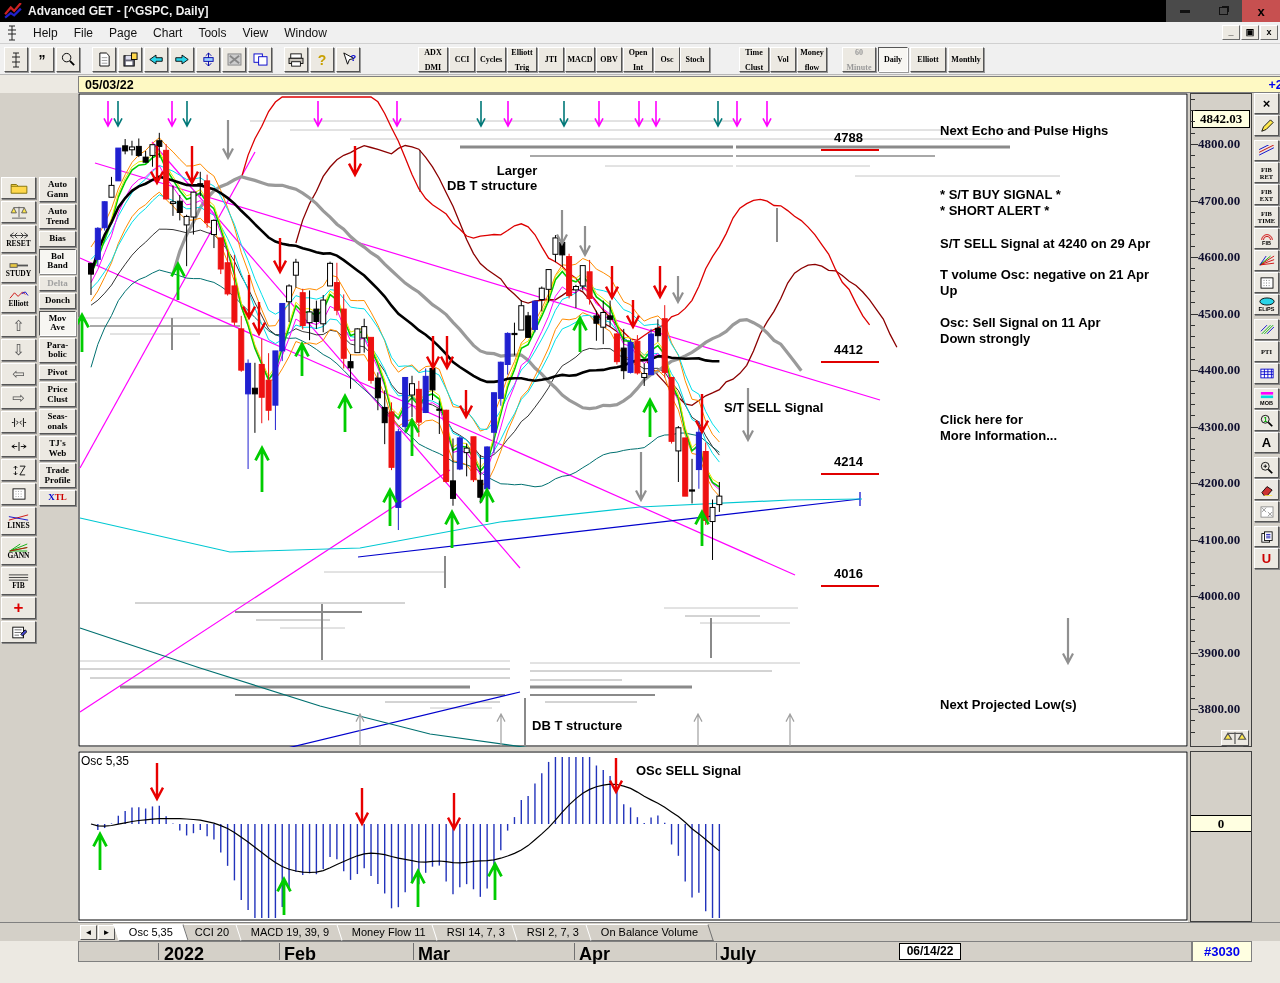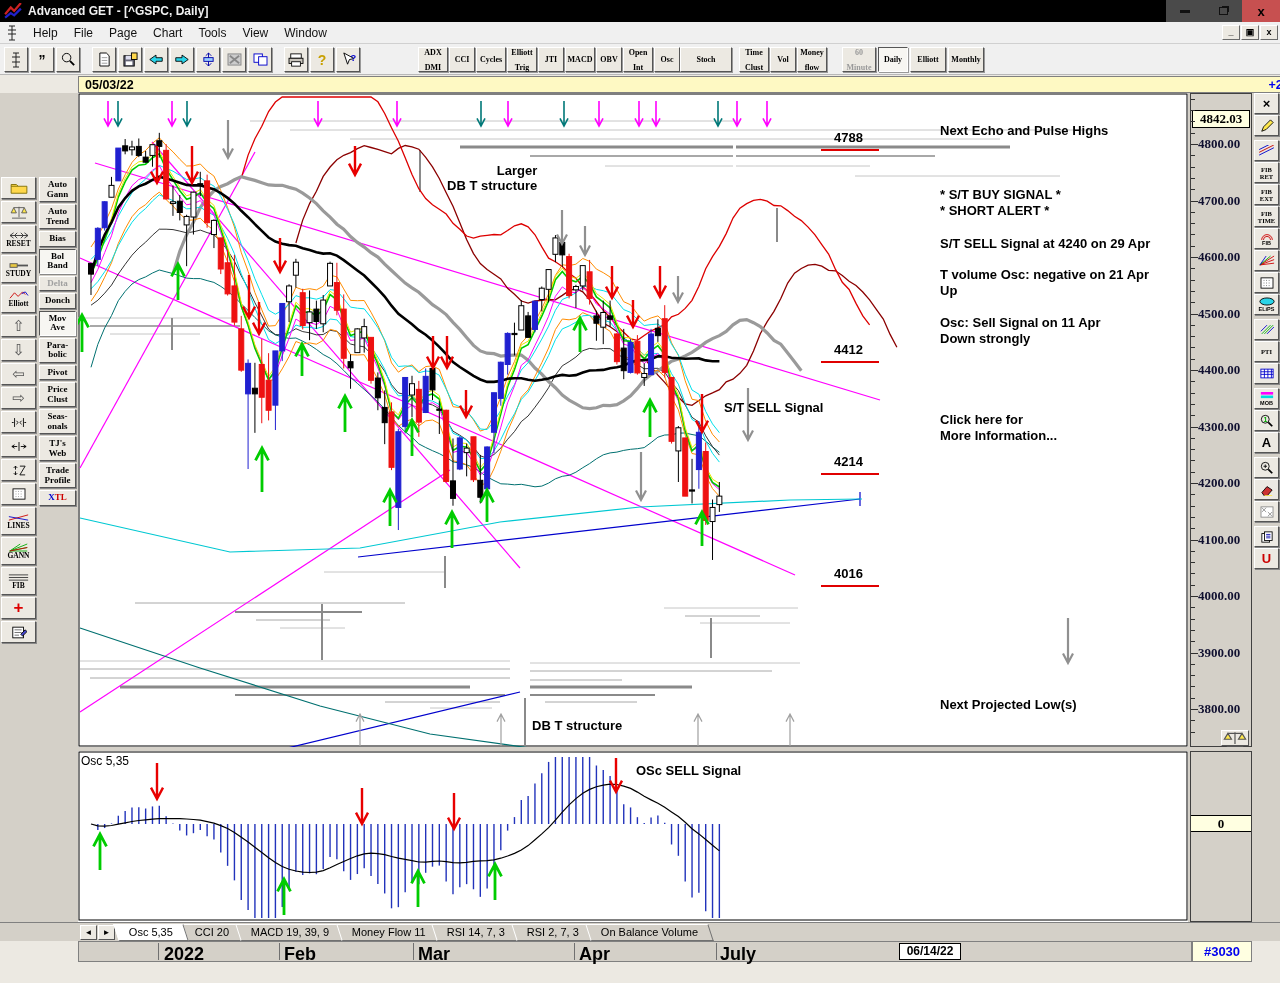--- a/index.html
+++ b/index.html
@@ -219,21 +219,21 @@
       <div class="tbtn tb-ind" style="left: 476px; width: 30px;">Cycles</div>
       <div class="tbtn tb-ind" style="left: 507px; width: 30px;">Elliott
 Trig</div>
       <div class="tbtn tb-ind" style="left: 538px; width: 26px;">JTI</div>
       <div class="tbtn tb-ind" style="left: 565px; width: 30px;">MACD</div>
       <div class="tbtn tb-ind" style="left: 596px; width: 26px;">OBV</div>
       <div class="tbtn tb-ind" style="left: 623px; width: 30px;">Open
 Int</div>
       <div class="tbtn tb-ind" style="left: 654px; width: 26px;">Osc</div>
       <div class="tbtn tb-ind" style="left: 681px; width: 26px;">RSI</div>
-      <div class="tbtn tb-ind" style="left: 680px; width: 52px;">Stoch</div>
+      <div class="tbtn tb-ind" style="left: 680px; width: 30px;">Stoch</div>
       <div class="tbtn tb-ind" style="left: 739px; width: 30px;">Time
 Clust</div>
       <div class="tbtn tb-ind" style="left: 770px; width: 26px;">Vol</div>
       <div class="tbtn tb-ind" style="left: 797px; width: 30px;">Money
 flow</div>
       <div class="tbtn tb-ind off" style="left: 842px; width: 34px;">60
 Minute</div>
       <div class="tbtn tb-ind on" style="left: 878px; width: 30px;">Daily</div>
       <div class="tbtn tb-ind" style="left: 910px; width: 36px;">Elliott</div>
       <div class="tbtn tb-ind" style="left: 948px; width: 36px;">Monthly</div>

